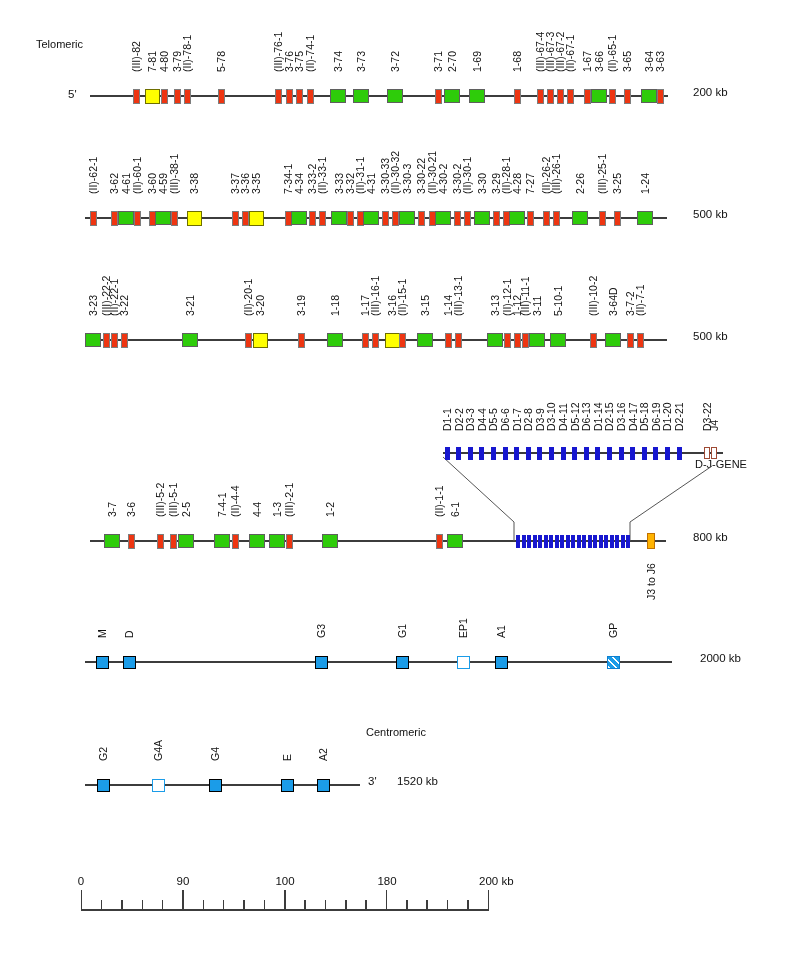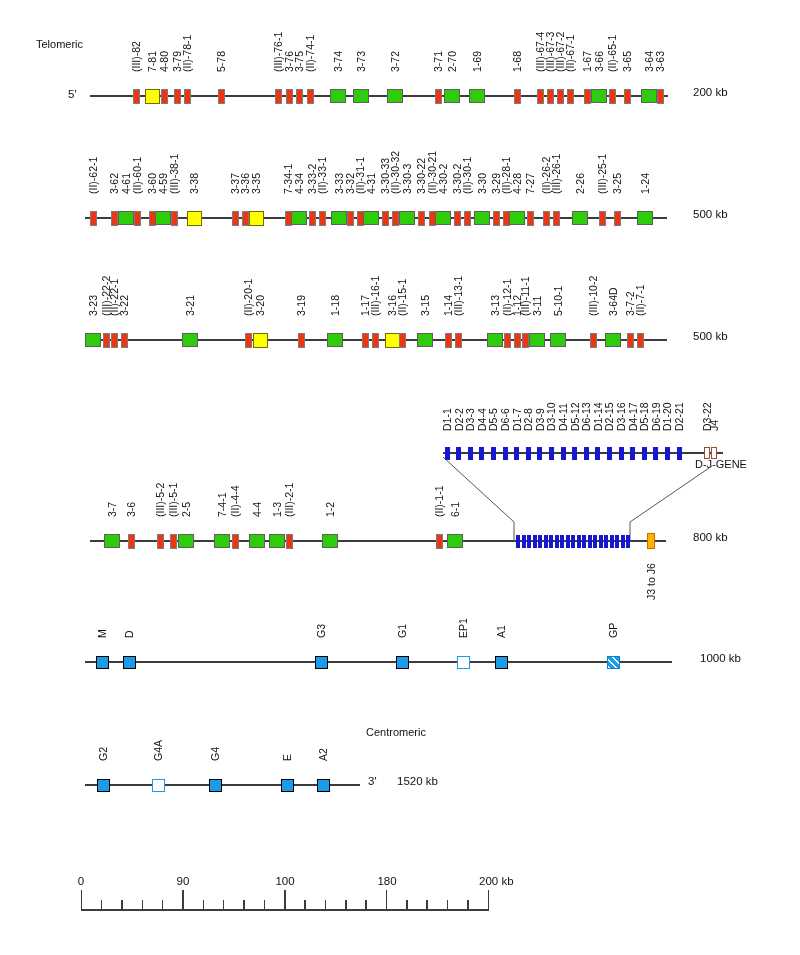--- a/index.html
+++ b/index.html
@@ -231,21 +231,21 @@
     <div class="glbl" style="left: 272px; top: 517px;">1-3</div>
     <div class="gbox" style="left: 285.5px; top: 533.5px; width: 7px; height: 15px; background: rgb(238, 53, 17); border: 1px solid rgb(125, 125, 125); z-index: 2;"></div>
     <div class="glbl" style="left: 284px; top: 517px;">(III)-2-1</div>
     <div class="gbox" style="left: 322px; top: 534px; width: 16px; height: 14px; background: rgb(46, 204, 10); border: 1px solid rgb(95, 95, 95); z-index: 2;"></div>
     <div class="glbl" style="left: 325px; top: 517px;">1-2</div>
     <div class="gbox" style="left: 435.5px; top: 533.5px; width: 7px; height: 15px; background: rgb(238, 53, 17); border: 1px solid rgb(125, 125, 125); z-index: 2;"></div>
     <div class="glbl" style="left: 434px; top: 517px;">(II)-1-1</div>
     <div class="gbox" style="left: 447px; top: 534px; width: 16px; height: 14px; background: rgb(46, 204, 10); border: 1px solid rgb(95, 95, 95); z-index: 2;"></div>
     <div class="glbl" style="left: 450px; top: 517px;">6-1</div>
     <div class="mapline" style="left: 85px; top: 661px; width: 587px;"></div>
-    <div class="endlbl" style="left: 700px; top: 652px;">1000 kb</div>
+    <div class="endlbl" style="left: 700px; top: 652px;">2000 kb</div>
     <div class="gbox" style="left: 95.5px; top: 655.5px; width: 13px; height: 13px; background: rgb(27, 156, 232); border: 1px solid rgb(0, 0, 0); z-index: 2;"></div>
     <div class="glbl" style="left: 97px; top: 638px;">M</div>
     <div class="gbox" style="left: 122.5px; top: 655.5px; width: 13px; height: 13px; background: rgb(27, 156, 232); border: 1px solid rgb(0, 0, 0); z-index: 2;"></div>
     <div class="glbl" style="left: 124px; top: 638px;">D</div>
     <div class="gbox" style="left: 314.5px; top: 655.5px; width: 13px; height: 13px; background: rgb(27, 156, 232); border: 1px solid rgb(0, 0, 0); z-index: 2;"></div>
     <div class="glbl" style="left: 316px; top: 638px;">G3</div>
     <div class="gbox" style="left: 395.5px; top: 655.5px; width: 13px; height: 13px; background: rgb(27, 156, 232); border: 1px solid rgb(0, 0, 0); z-index: 2;"></div>
     <div class="glbl" style="left: 397px; top: 638px;">G1</div>
     <div class="gbox" style="left: 456.5px; top: 655.5px; width: 13px; height: 13px; background: rgb(255, 255, 255); border: 1.5px solid rgb(27, 156, 232); z-index: 2;"></div>
     <div class="glbl" style="left: 458px; top: 638px;">EP1</div>

